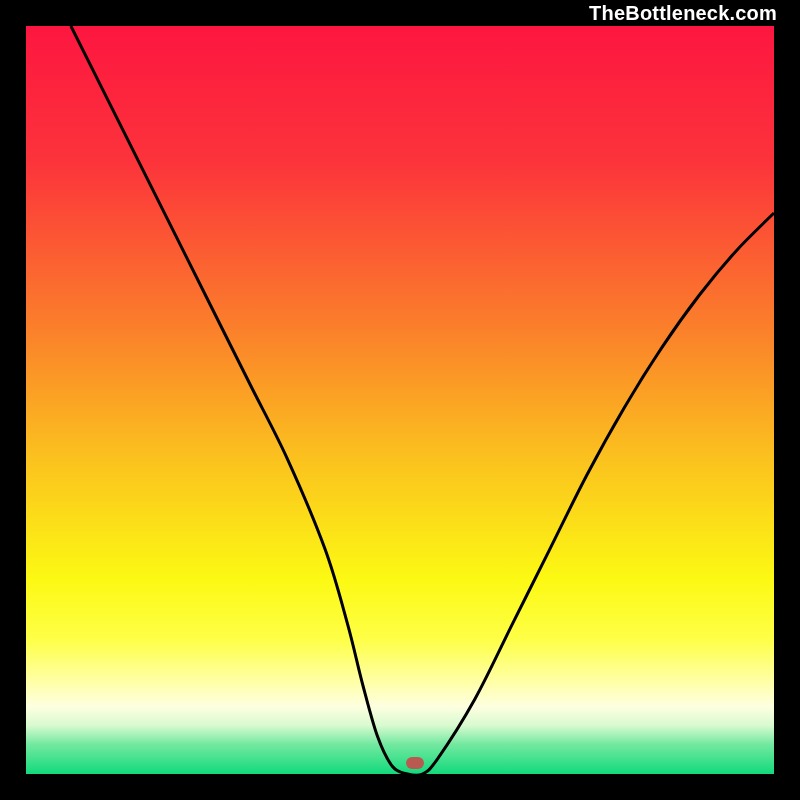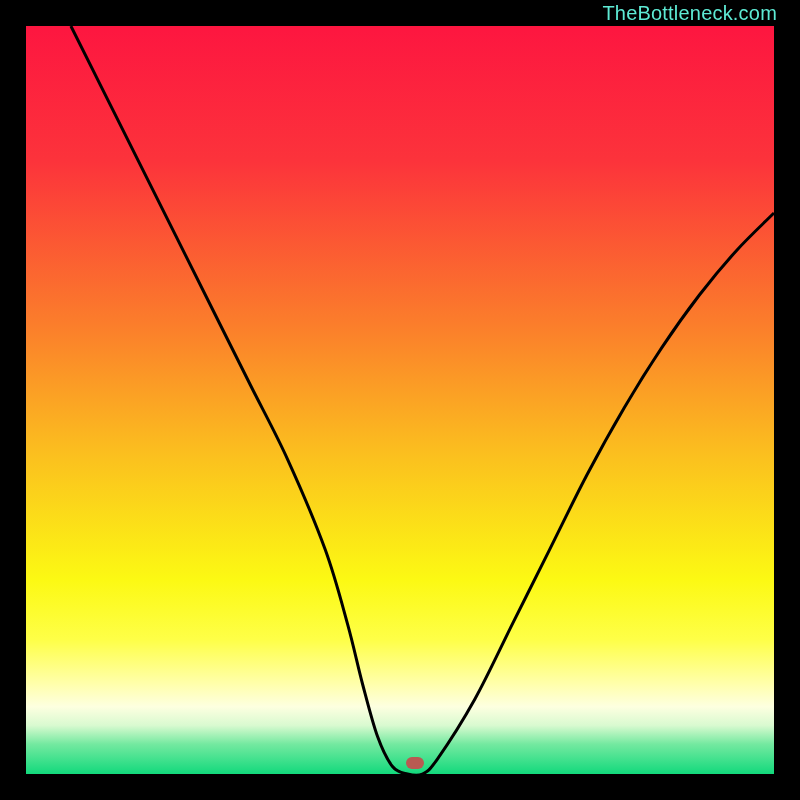--- a/index.html
+++ b/index.html
@@ -40,23 +40,23 @@
     position: absolute;
     width: 18px;
     height: 12px;
     border-radius: 6px;
     transform: translate(-50%, -50%);
   }
   .watermark {
     position: absolute;
     top: 2px;
     right: 23px;
-    color: #5eead4;
+    color: #ffffff;
     font-size: 20px;
-    font-weight: 400;
+    font-weight: 700;
     letter-spacing: 0.2px;
     user-select: none;
   }
 </style>
 </head>
 <body>
 
 <div class="stage">
 
   <div class="watermark">TheBottleneck.com</div>

